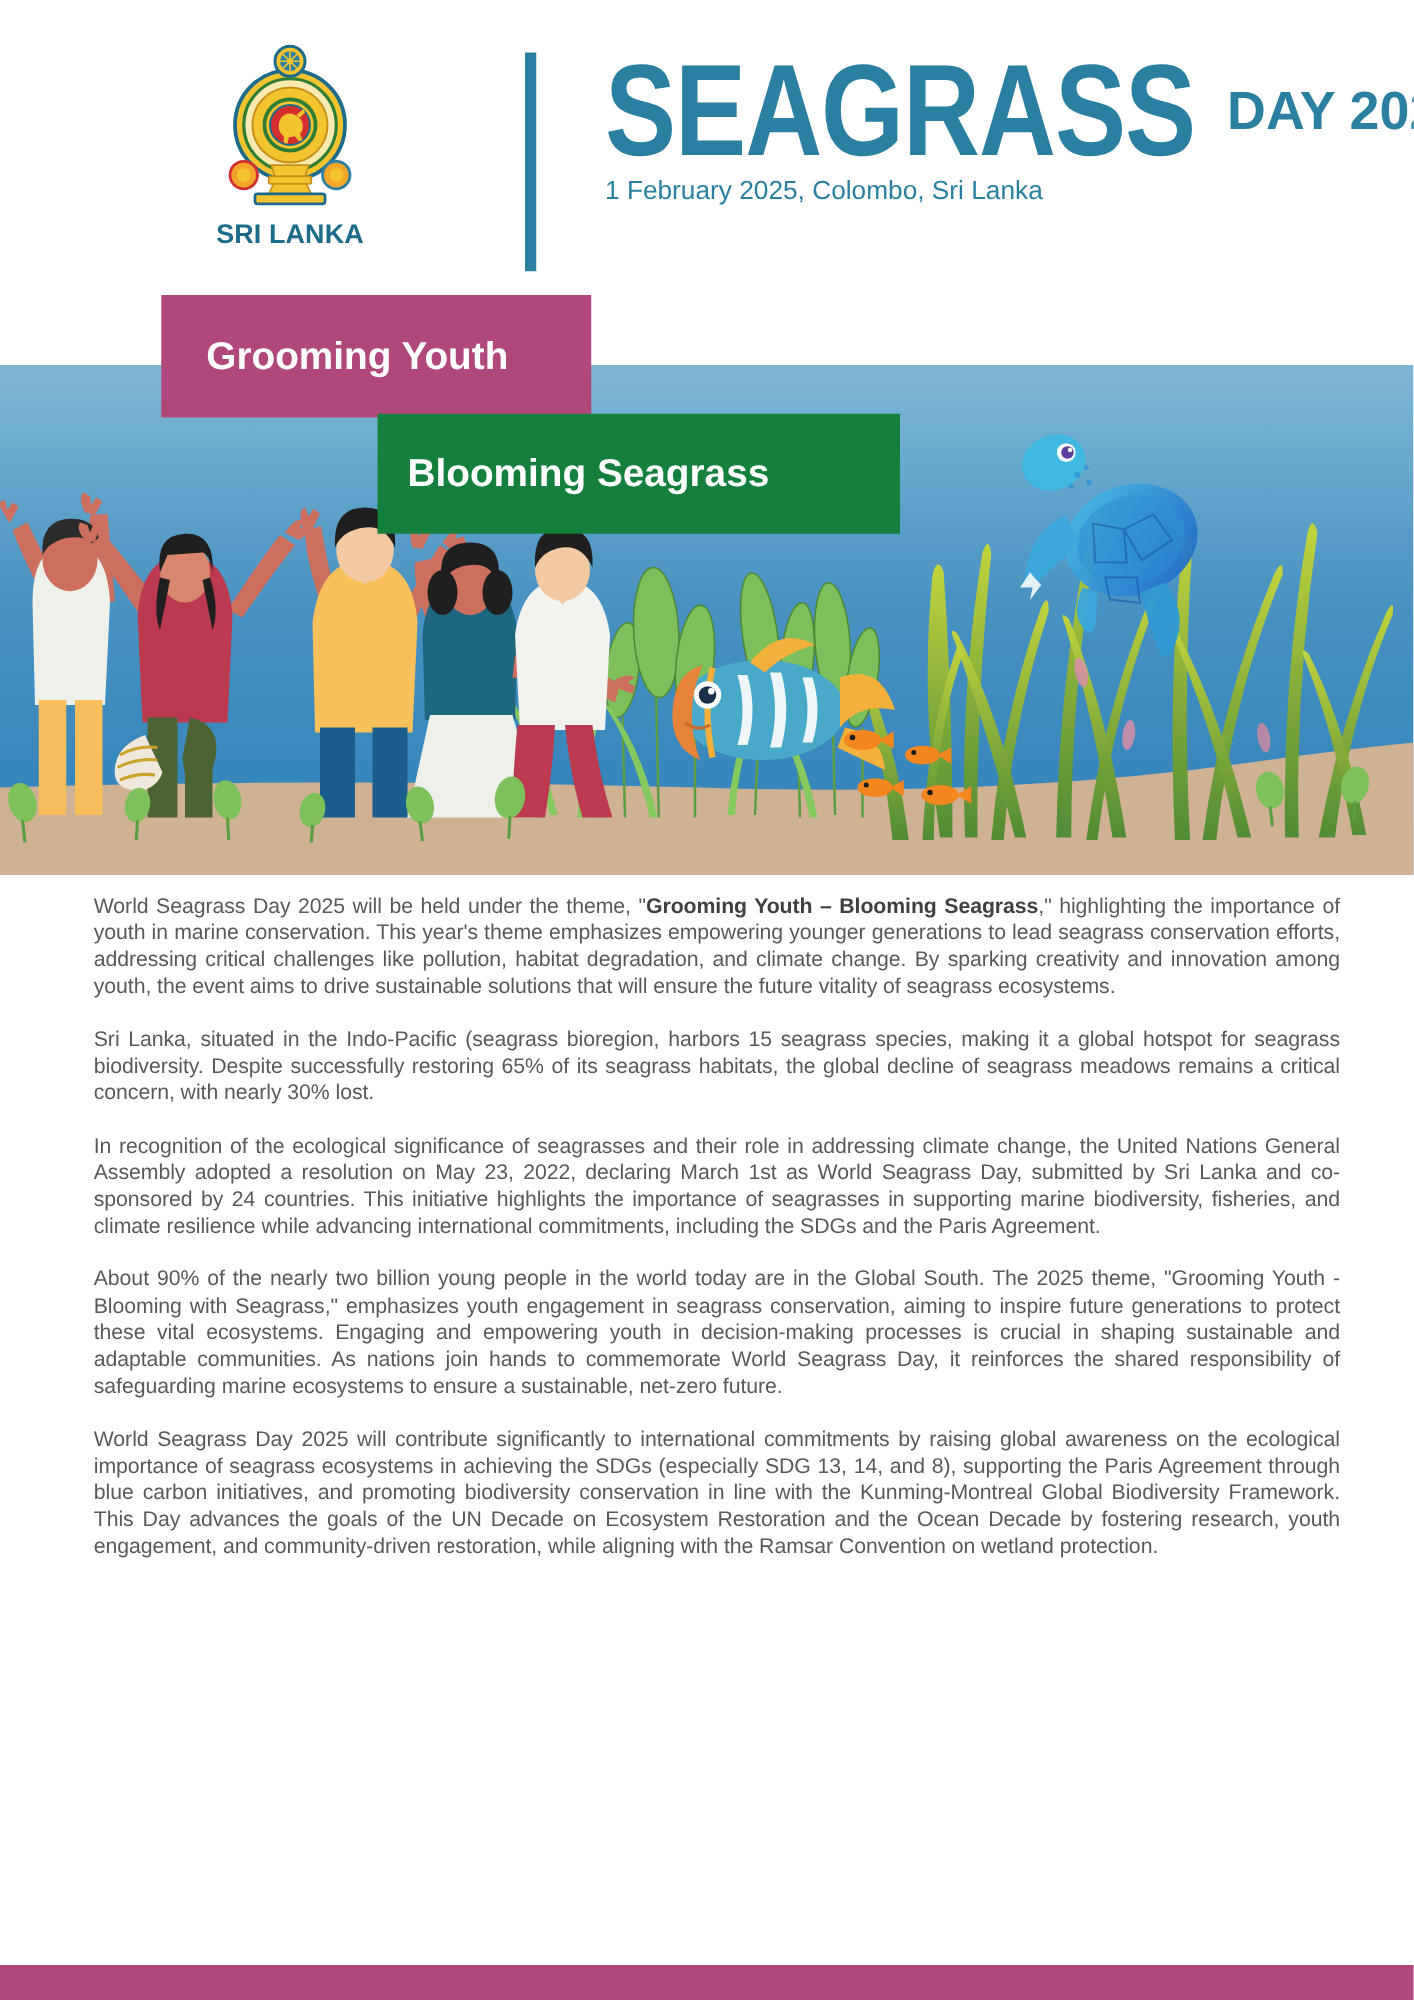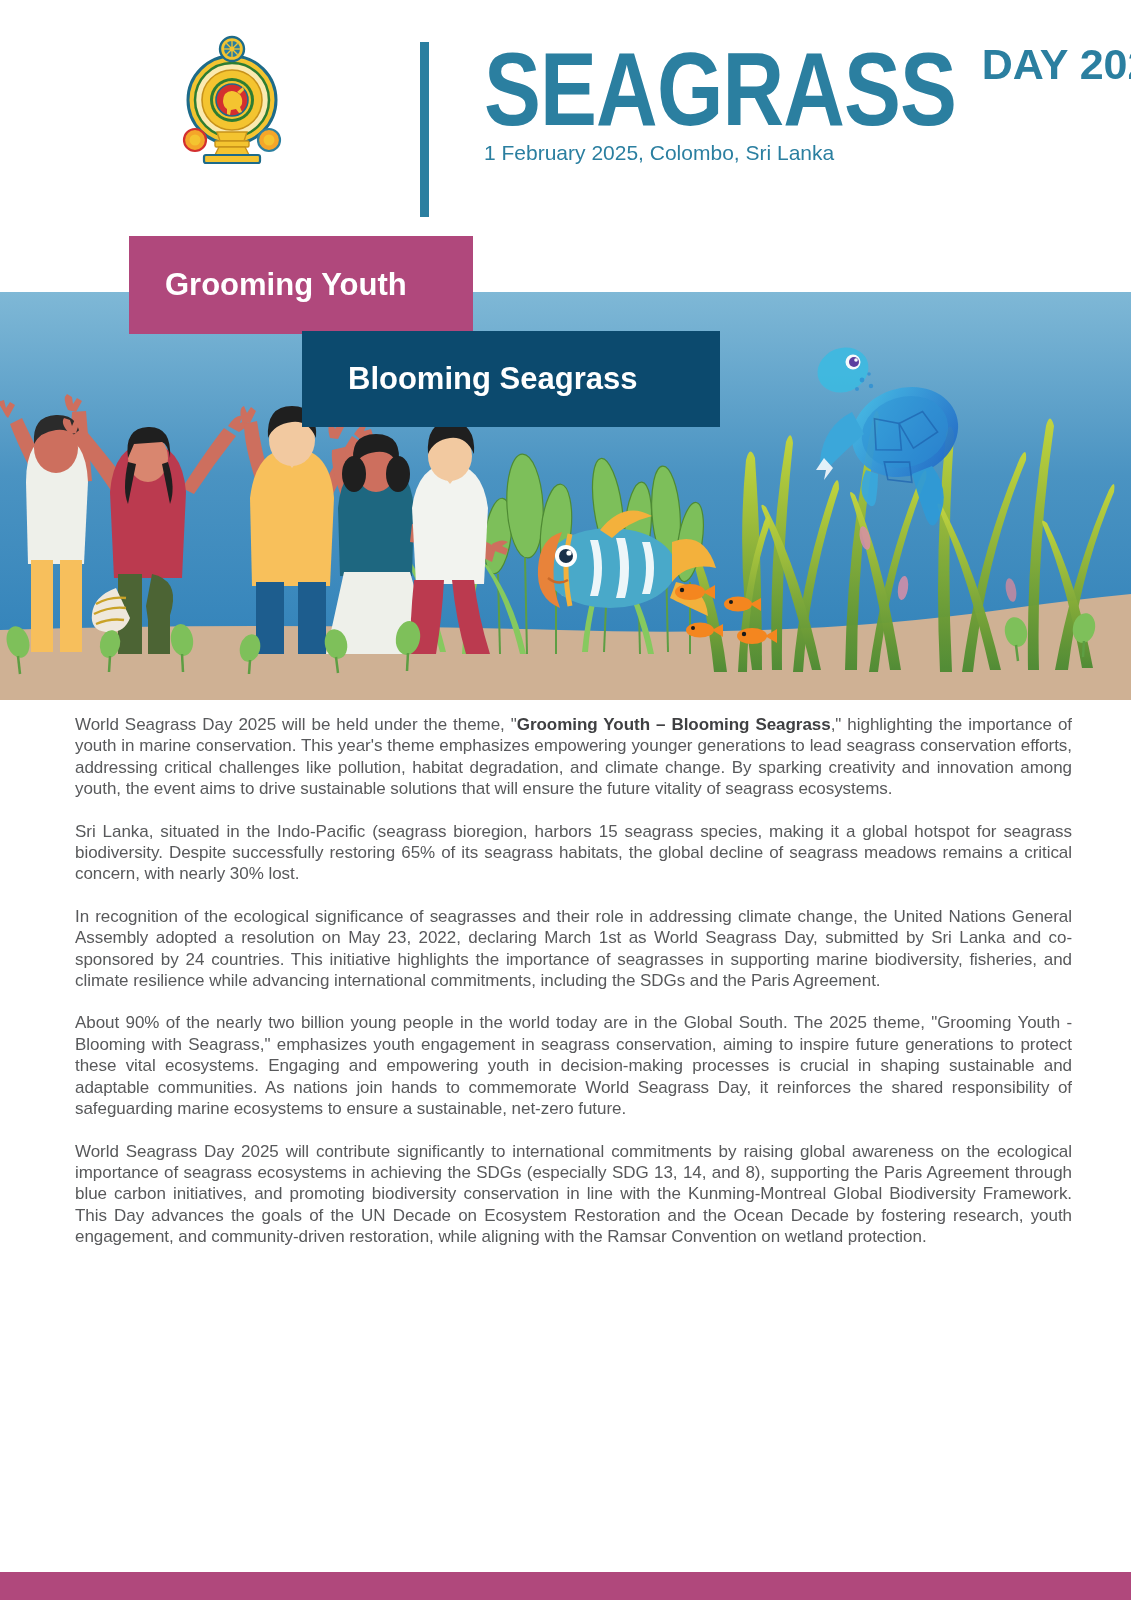--- a/index.html
+++ b/index.html
@@ -58,21 +58,21 @@
   .t-world {
     font-size: 40px;
     font-weight: bold;
     color: #2b7fa0;
     letter-spacing: 0.5px;
     line-height: 1;
     margin-bottom: 2px;
   }
   .t-mainrow {
     display: flex;
-    align-items: flex-start;
+    align-items: center;
   }
   .t-seagrass {
     font-size: 104px;
     font-weight: bold;
     color: #2b7fa0;
     line-height: 0.95;
     letter-spacing: -1px;
     transform: scaleX(0.82);
     transform-origin: left bottom;
     white-space: nowrap;
@@ -106,22 +106,22 @@
     width: 344px; height: 98px;
     background: #b0487c;
     padding-left: 36px;
     box-sizing: border-box;
     font-size: 31px;
     text-align: center;
   }
   .theme-box-2 {
     left: 302px; top: 331px;
     width: 418px; height: 96px;
-    background: #0c4a6e;
-    padding-left: 46px;
+    background: #15803d;
+    padding-left: 24px;
     box-sizing: border-box;
     font-size: 31px;
   }
 
   
   .illustration {
     position: absolute;
     left: 0; top: 292px;
     width: 1131px;
     height: 408px;
@@ -193,20 +193,21 @@
       <circle cx="22" cy="108" r="5.5" fill="#f4c430"></circle>
       <circle cx="96" cy="108" r="11" fill="#f4a62a" stroke="#2b7fa0" stroke-width="2.2"></circle>
       <circle cx="96" cy="108" r="5.5" fill="#f4c430"></circle>
 
       <path d="M44 100 h30 l-3 9 h-24 z" fill="#f4c430" stroke="#c8921a" stroke-width="1.4"></path>
       <rect x="42" y="109" width="34" height="6" rx="1.5" fill="#f4c430" stroke="#c8921a" stroke-width="1.4"></rect>
       <path d="M46 115 h26 l4 8 h-34 z" fill="#f4c430" stroke="#c8921a" stroke-width="1.4"></path>
       <rect x="31" y="123" width="56" height="8" rx="2" fill="#f4c430" stroke="#1d6b8a" stroke-width="2.2"></rect>
     </svg>
     <div class="ministry-name">
+      <div>SRI LANKA</div>
     </div>
   </div>
 
   <div class="divider-bar"></div>
 
   <div class="title-block">
     <div class="t-mainrow">
       <div class="t-seagrass">SEAGRASS</div>
       <div class="t-day">DAY 2025</div>
     </div>

